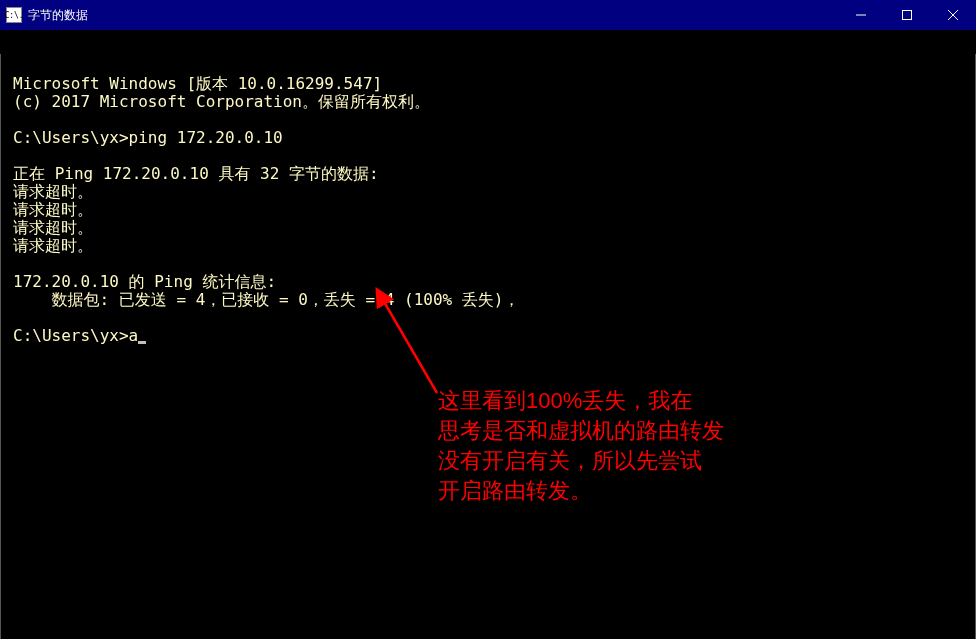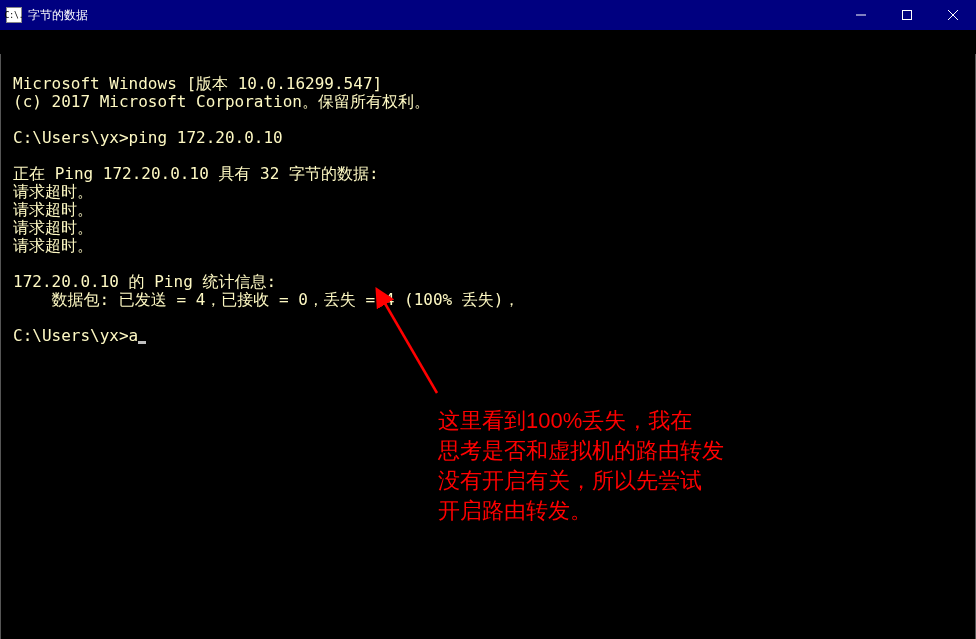--- a/index.html
+++ b/index.html
@@ -103,21 +103,21 @@
       pointer-events: none;
     }
 
     .annotation-text {
       position: absolute;
       color: #ff0000;
       font-family: "Microsoft YaHei", "SimSun", sans-serif;
       font-size: 22px;
       line-height: 30px;
       white-space: pre-line;
-      top: 406px;
+      top: 386px;
       left: 438px;
     }
 
     .arrow-svg {
       position: absolute;
       top: 0;
       left: 0;
     }
   </style>
 </head>

